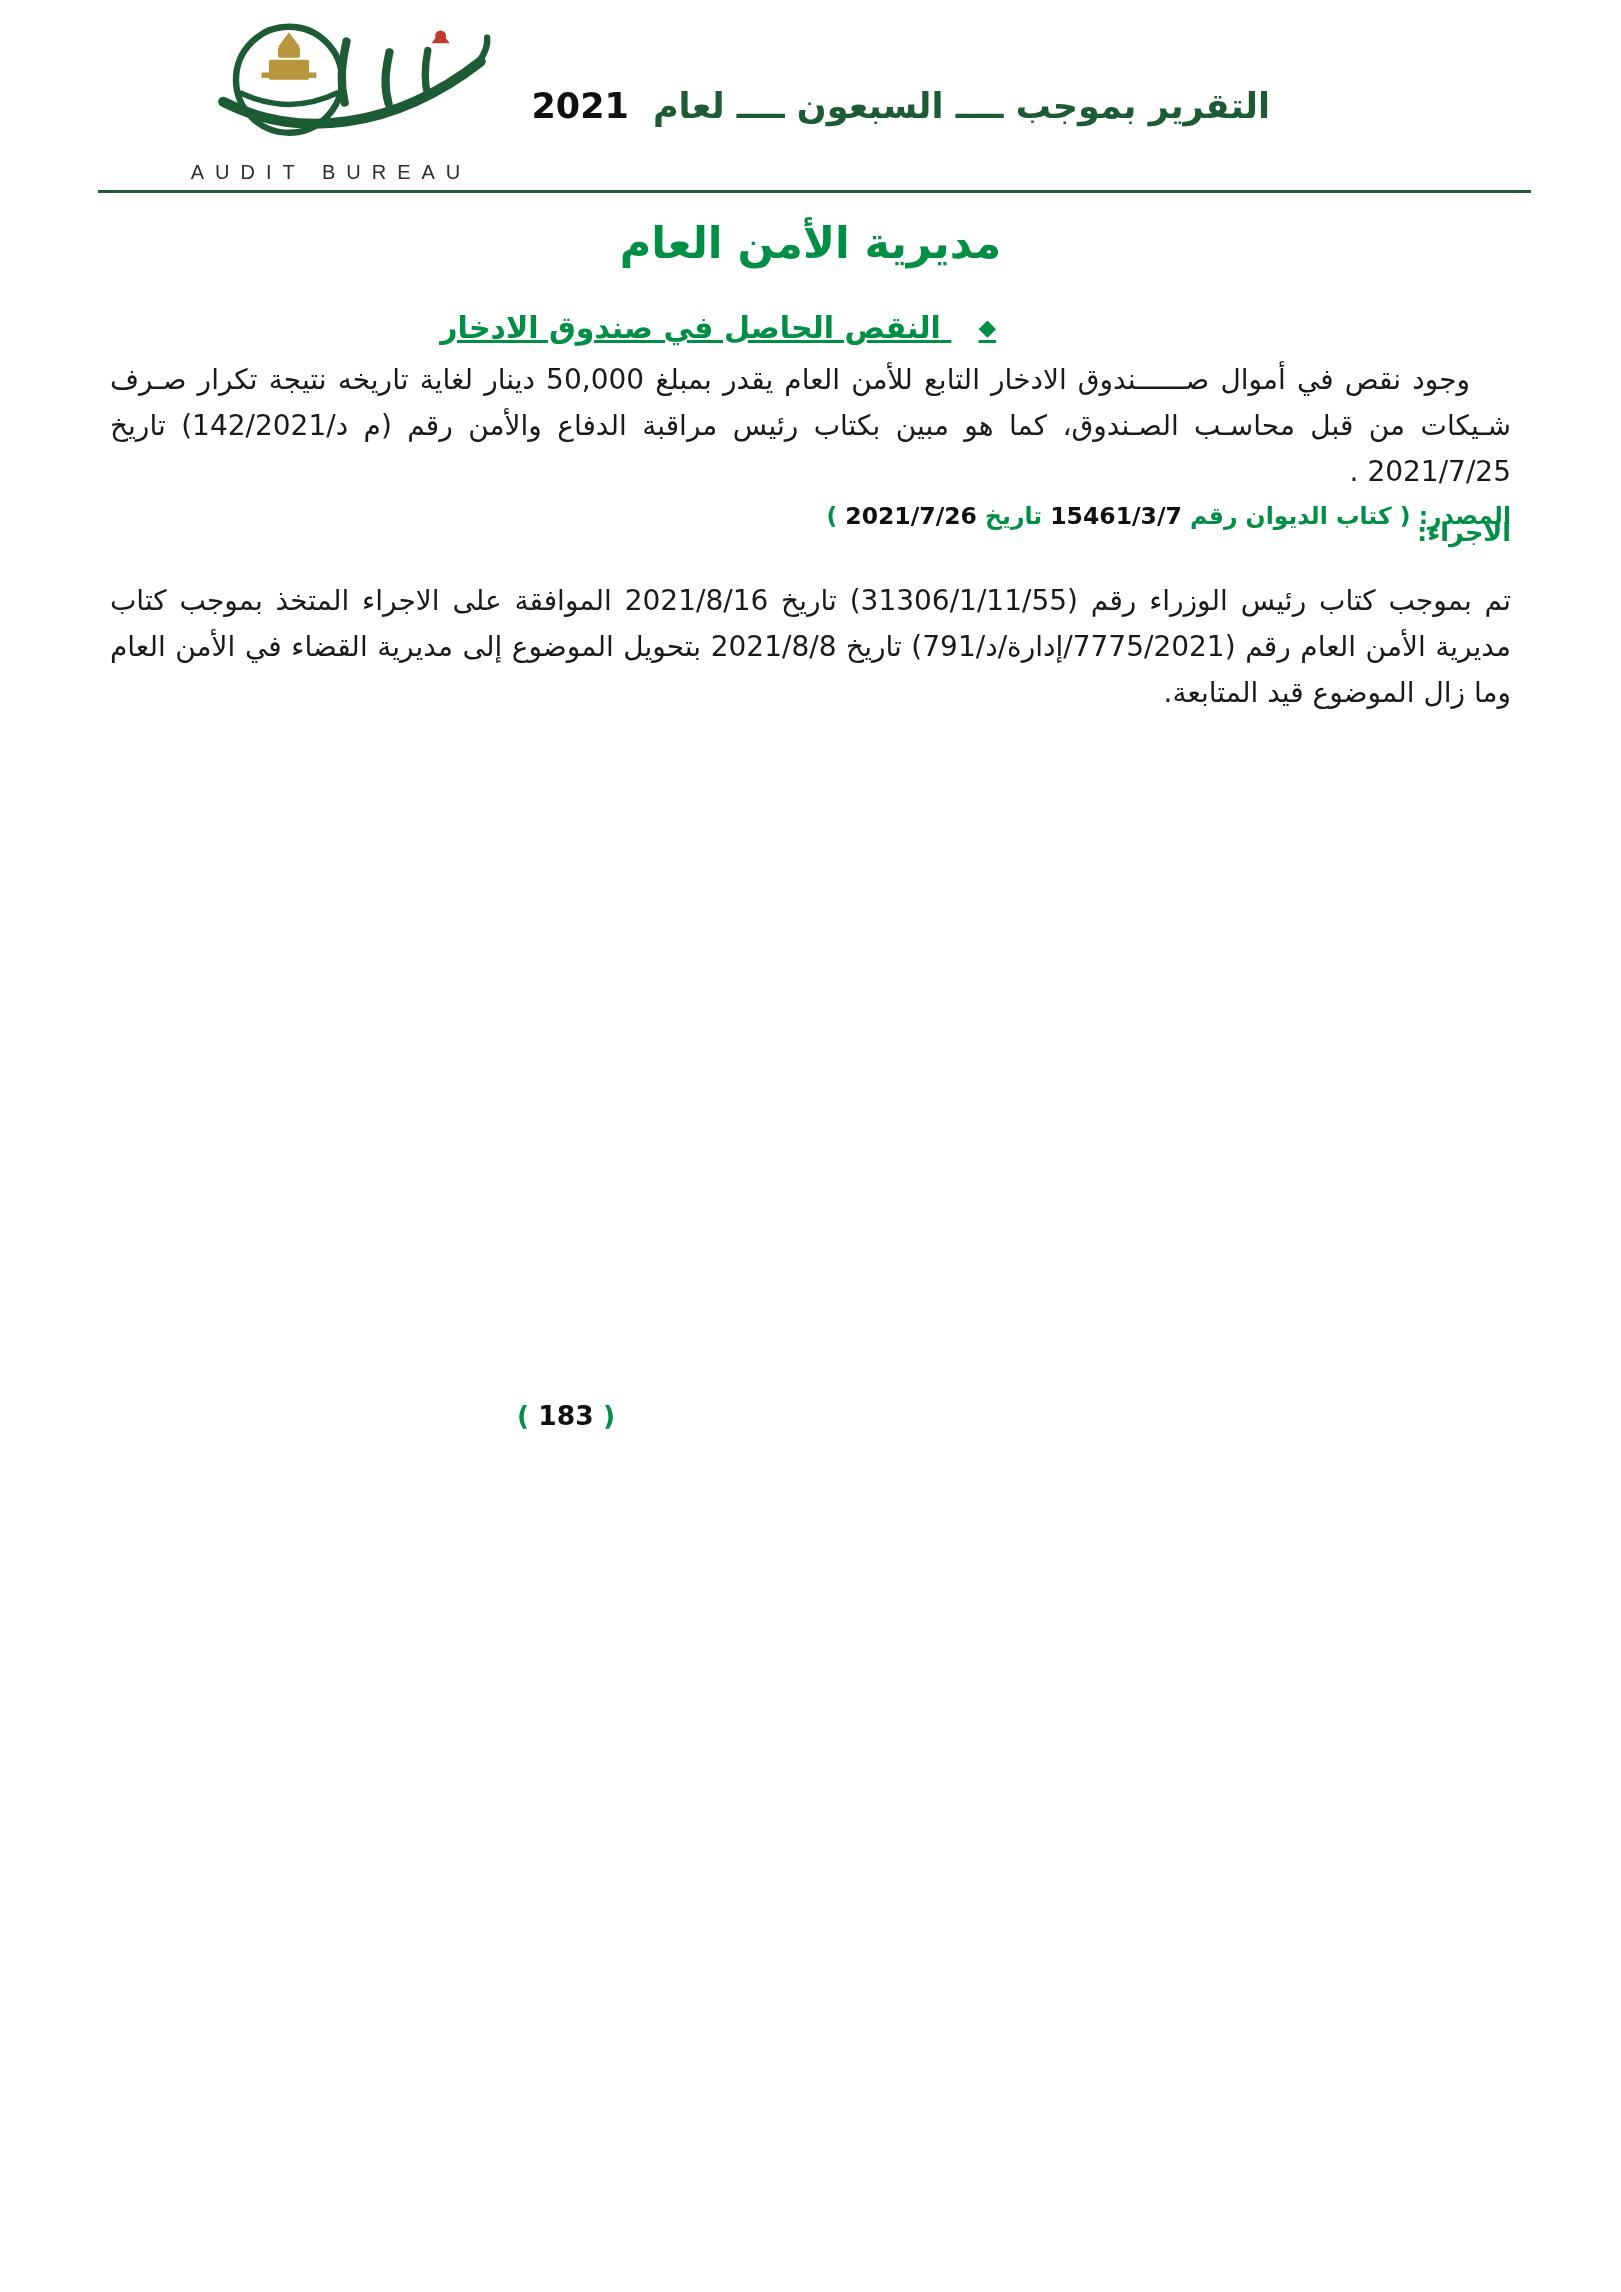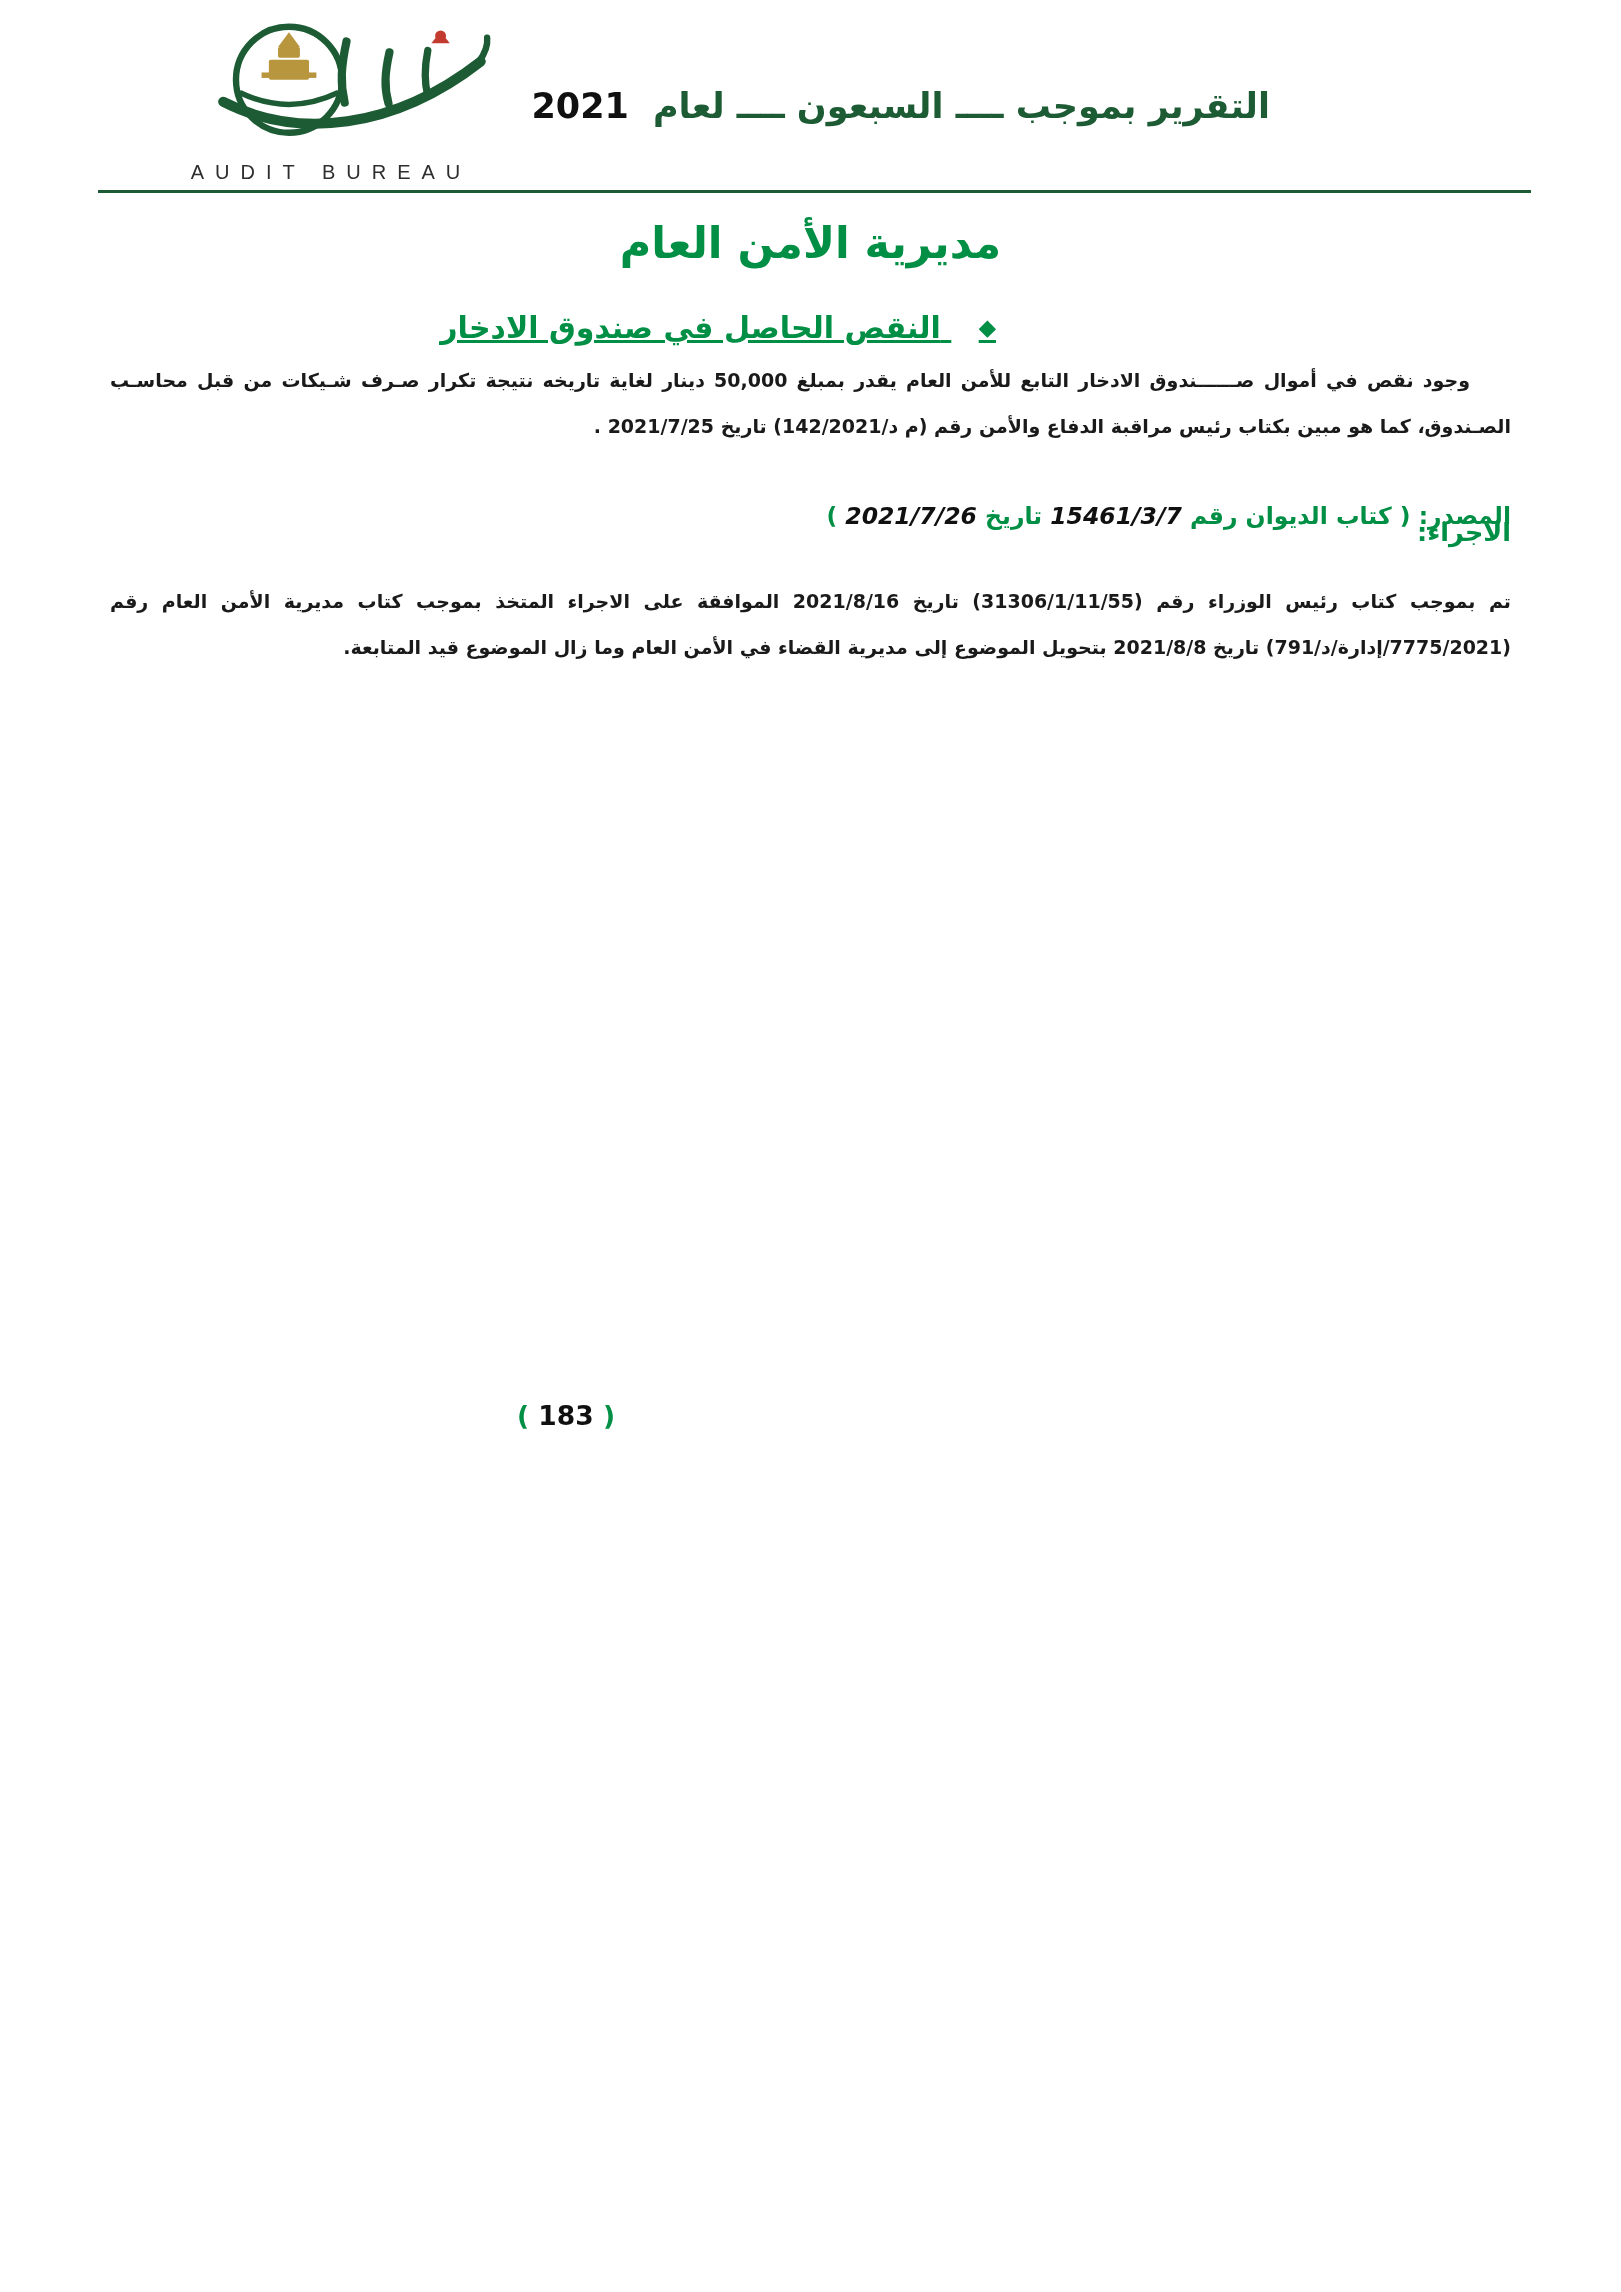--- a/index.html
+++ b/index.html
@@ -24,27 +24,27 @@
   .header-rule{position:absolute;top:190px;left:98px;width:1433px;height:2.9px;background:var(--dark-green);}
 
   
   .doc-title{position:absolute;top:210px;left:0;width:100%;text-align:center;direction:rtl;
     font-size:43px;font-weight:bold;color:var(--primary-green);margin-top:8px;}
   .section-heading{position:absolute;top:310px;right:625px;direction:rtl;white-space:nowrap;
     font-size:30px;font-weight:bold;color:var(--primary-green);text-decoration:underline;}
   .section-heading .bullet{font-size:22.5px;padding-inline-end:27.4px;vertical-align:2.9px;}
 
   .body-par{position:absolute;left:110px;right:110px;direction:rtl;text-align:justify;
-    font-size:19px;font-weight:bold;color:var(--ink);line-height:46px;}
+    font-size:28px;font-weight:normal;color:var(--ink);line-height:46px;}
   #finding{top:357px;text-indent:41px;}
   #action{top:578px;}
 
   .source-line{position:absolute;top:502px;right:110px;direction:rtl;white-space:nowrap;
     font-size:23.5px;font-weight:bold;color:var(--primary-green);}
-  .source-line .num{color:#101010;font-style:italic;}
+  .source-line .num{color:#101010;}
   .action-label{position:absolute;top:517px;right:110px;direction:rtl;
     font-size:25.5px;font-weight:bold;color:var(--primary-green);}
 
   .page-number{position:absolute;top:1400px;left:517px;direction:rtl;
     font-size:26.5px;font-weight:bold;color:#101010;white-space:nowrap;}
   .page-number .paren{color:var(--primary-green);}
 </style>
 </head>
 <body>
 

